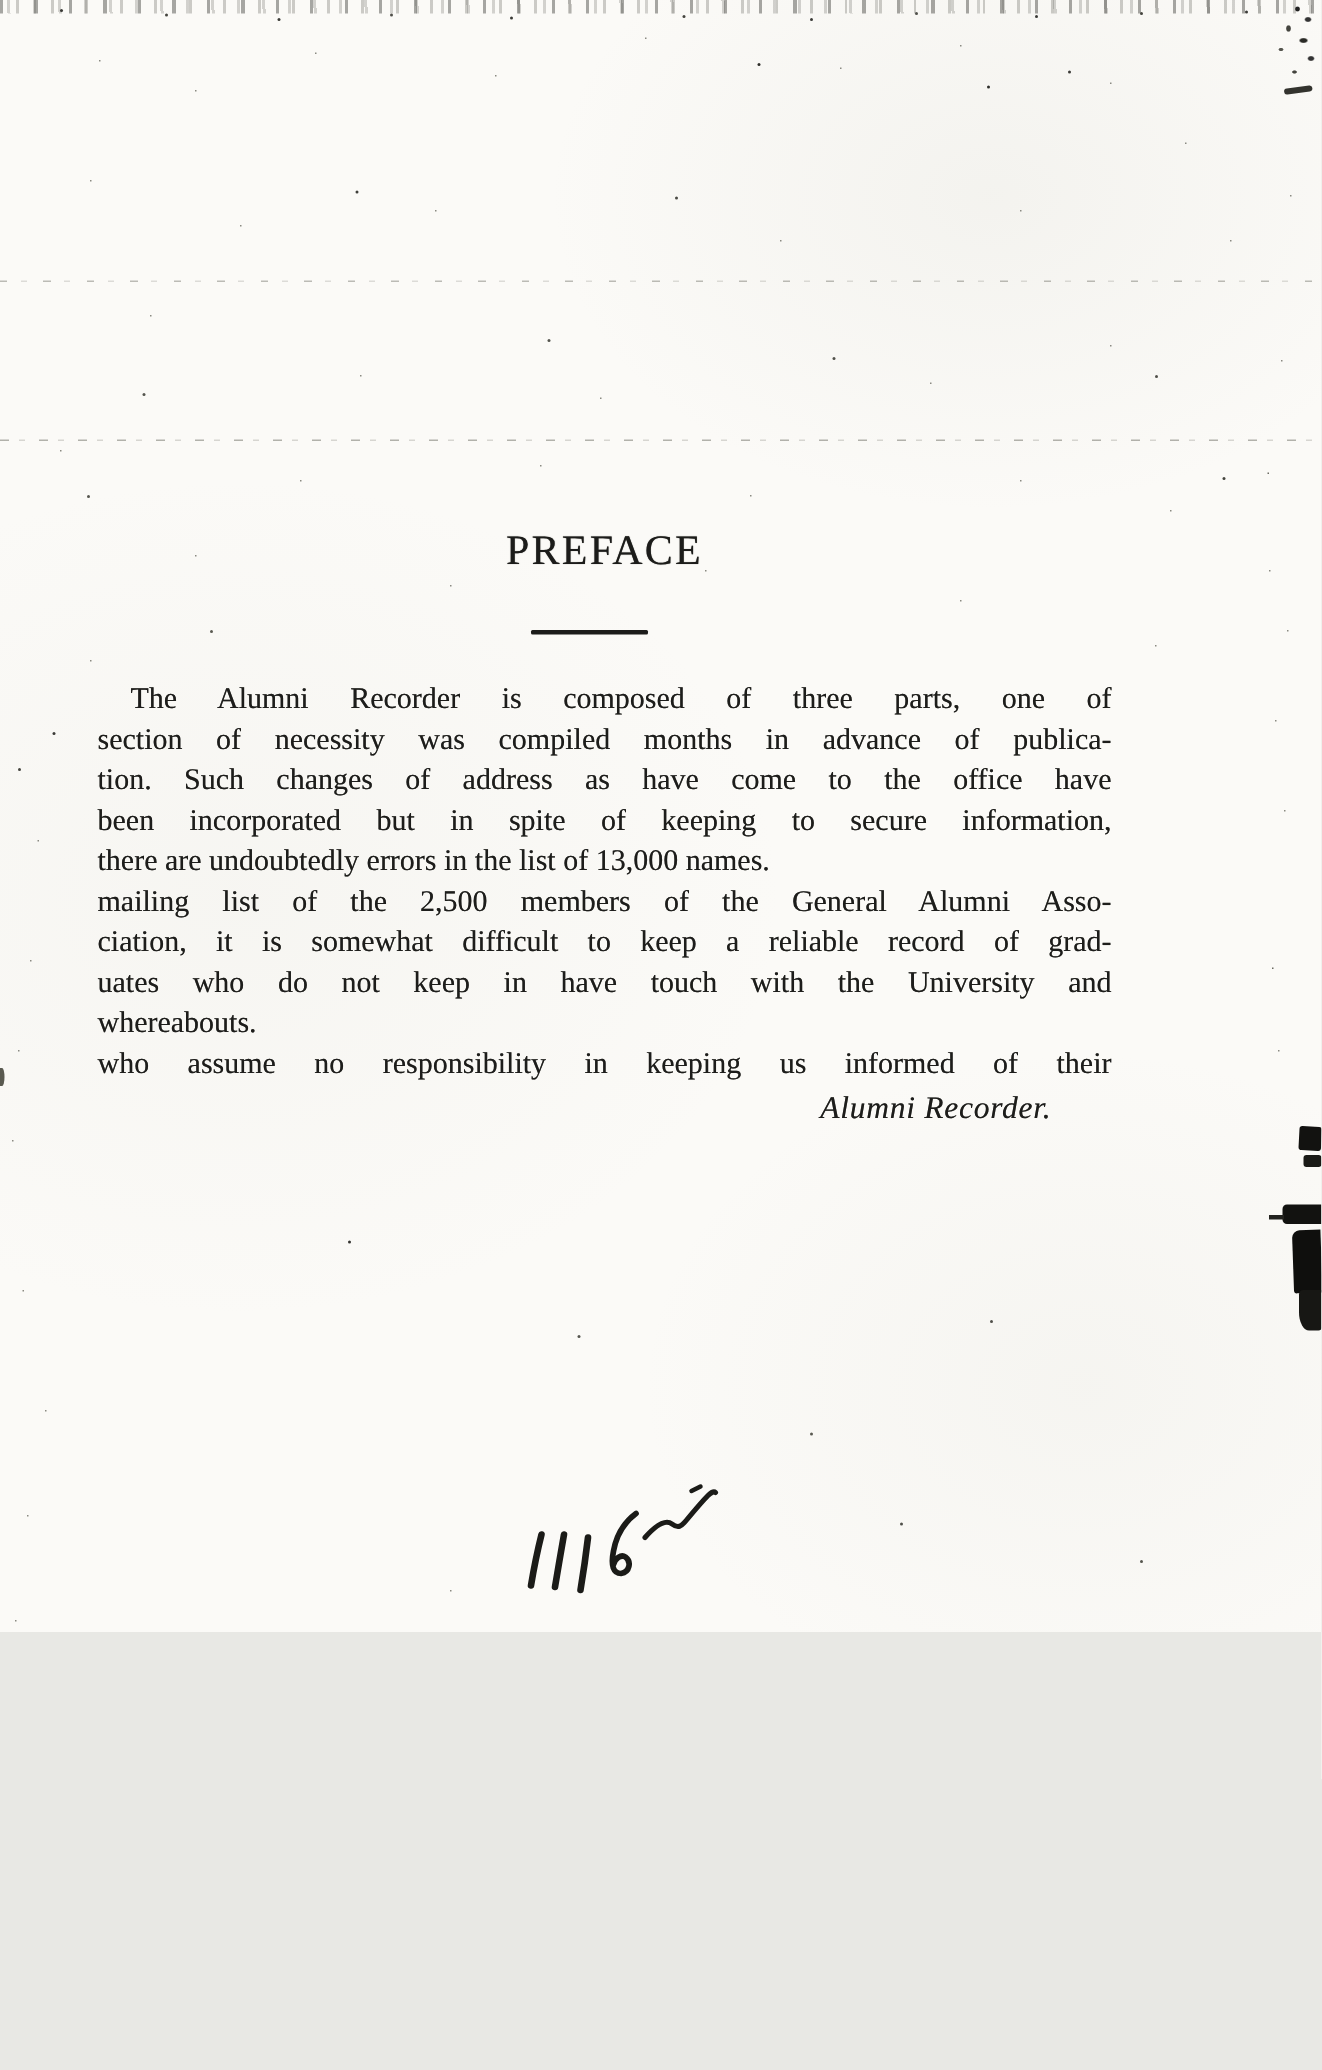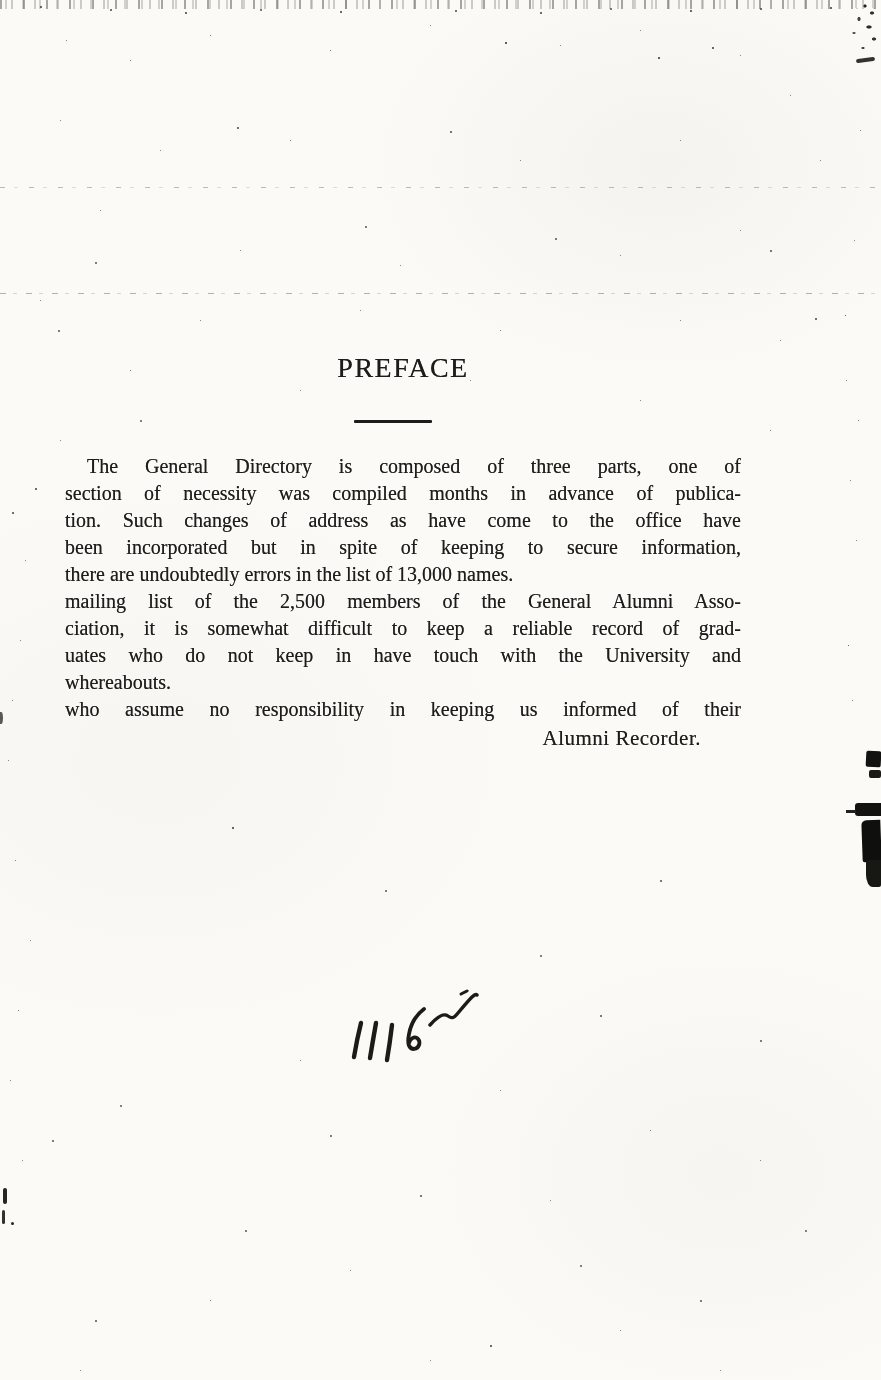--- a/index.html
+++ b/index.html
@@ -1,18 +1,18 @@
 <!DOCTYPE html>
 <html><head>
 <meta charset="utf-8">
 <style>
   html,body{margin:0;padding:0;background:#e8e8e4;}
   .page{
     position:relative;
-    width:881px;height:1380px;
+    width:881px;height:1088px;
     margin:0 auto;
     overflow:hidden;
     font-family:"Liberation Serif","DejaVu Serif",serif;
     color:#1d1d1b;
     background:
       radial-gradient(420px 300px at 75% 12%, rgba(205,205,195,.16), transparent 70%),
       radial-gradient(520px 400px at 18% 55%, rgba(212,212,202,.12), transparent 70%),
       radial-gradient(420px 320px at 82% 85%, rgba(208,208,198,.13), transparent 70%),
       #fbfaf7;
   }
@@ -86,21 +86,21 @@
     margin:0;font-size:28px;font-weight:normal;letter-spacing:1.5px;
     text-align:center;color:#1c1c1a;
     text-shadow:0 0 .5px rgba(25,25,20,.8);
   }
   .rule{width:78px;height:3px;background:#1c1c1a;margin:36px auto 0;transform:translateX(-10px);border-radius:1px;}
   .bodytext{margin-top:30px;font-size:20px;line-height:27px;text-shadow:0 0 .4px rgba(25,25,20,.65);}
   .line{text-align:justify;text-align-last:justify;white-space:normal;}
   .line.noj{text-align-last:left;}
   .line.indent{text-indent:22px;}
   .signature{
-    margin-top:3px;font-size:21px;letter-spacing:.5px;
+    margin-top:3px;font-style:italic;font-size:21px;letter-spacing:.5px;
     text-align:right;padding-right:40px;text-shadow:0 0 .4px rgba(25,25,20,.65);
   }
   .handwriting{position:absolute;left:330px;top:985px;width:170px;height:95px;}
   .handwriting path{stroke:#1b1b18;fill:none;stroke-linecap:round;stroke-linejoin:round;}
 </style>
 </head>
 <body>
 
 <div class="page">
 
@@ -120,21 +120,21 @@
   <div class="blmark bl1"></div>
   <div class="blmark bl2"></div>
   <div class="blmark bl3"></div>
 
   <div class="content">
     <h1 class="title">PREFACE</h1>
     <div class="rule"></div>
 
     <div class="bodytext">
       <div class="para">
-        <div class="line indent">The General Directory is composed of three parts, one of</div>
+        <div class="line indent">The Alumni Recorder is composed of three parts, one of</div>
         <div class="line">section of necessity was compiled months in advance of publica-</div>
         <div class="line">tion. Such changes of address as have come to the office have</div>
         <div class="line">been incorporated but in spite of keeping to secure information,</div>
         <div class="line noj">there are undoubtedly errors in the list of 13,000 names.</div>
       </div>
       <div class="para">
         <div class="line">mailing list of the 2,500 members of the General Alumni Asso-</div>
         <div class="line">ciation, it is somewhat difficult to keep a reliable record of grad-</div>
         <div class="line">uates who do not keep in have touch with the University and</div>
         <div class="line noj">whereabouts.</div>

